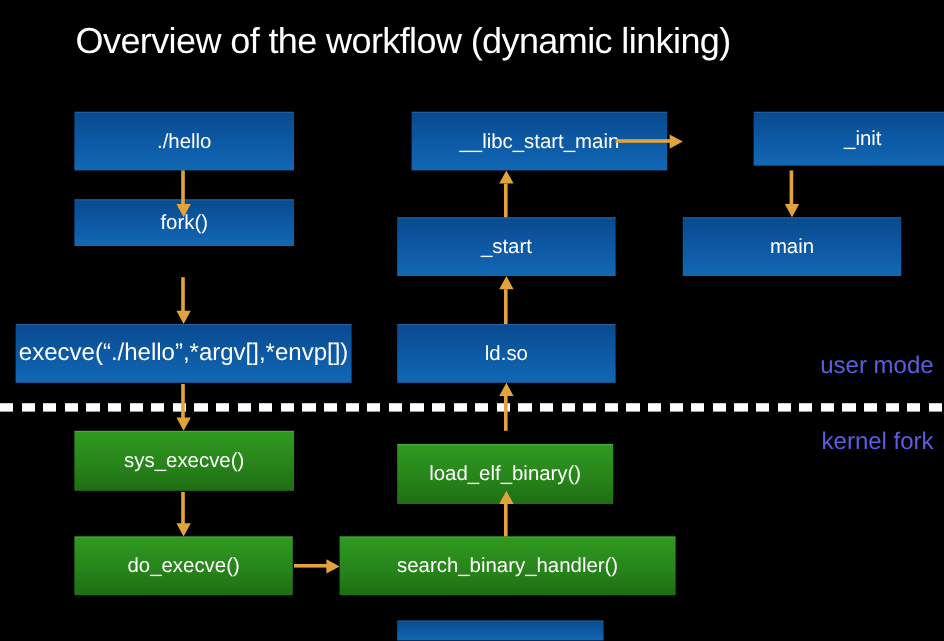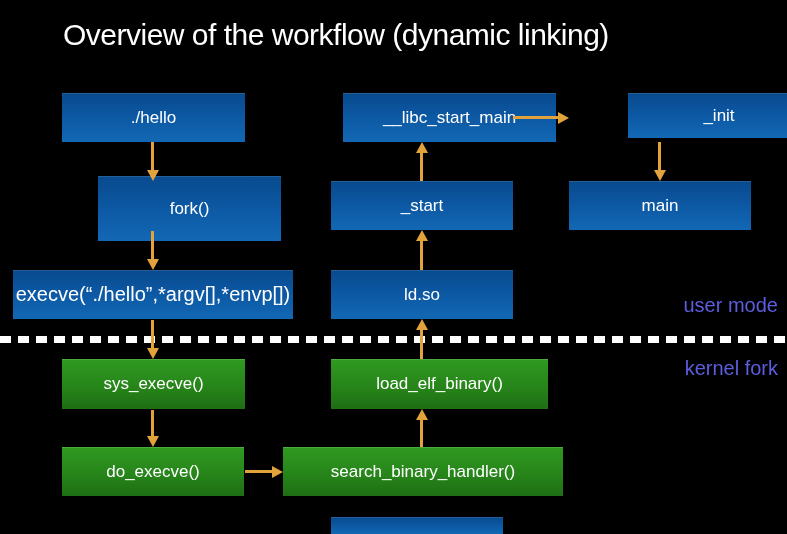--- a/index.html
+++ b/index.html
@@ -59,29 +59,29 @@
   .kernel-mode { top: 357px; }
   .av { position: absolute; width: 3px; background: #e2a33d; }
   .ah { position: absolute; height: 3px; background: #e2a33d; }
   .hd, .hu, .hr { position: absolute; width: 0; height: 0; }
   .hd { border-left: 6px solid transparent; border-right: 6px solid transparent; border-top: 11px solid #e2a33d; }
   .hu { border-left: 6px solid transparent; border-right: 6px solid transparent; border-bottom: 11px solid #e2a33d; }
   .hr { border-top: 6px solid transparent; border-bottom: 6px solid transparent; border-left: 11px solid #e2a33d; }
 
   
   .n-hello   { left: 62px;  top: 93px;  width: 183px; height: 49px; }
-  .n-fork    { left: 62px;  top: 176px; width: 183px; height: 65px; margin-left: 36px; }
+  .n-fork    { left: 62px;  top: 166px; width: 183px; height: 39px; }
   .n-execve  { left: 13px;  top: 270px; width: 280px; height: 49px; font-size: 20px; }
   .n-libc    { left: 343px; top: 93px;  width: 213px; height: 49px; }
   .n-start   { left: 331px; top: 181px; width: 182px; height: 49px; }
   .n-ldso    { left: 331px; top: 270px; width: 182px; height: 49px; }
   .n-init    { left: 600px; top: 93px;  width: 182px; height: 45px; margin-left: 28px; }
   .n-main    { left: 569px; top: 181px; width: 182px; height: 49px; }
   .n-sysex   { left: 62px;  top: 359px; width: 183px; height: 50px; }
-  .n-loadelf { left: 331px; top: 359px; width: 217px; height: 50px; }
+  .n-loadelf { left: 331px; top: 370px; width: 180px; height: 50px; }
   .n-doex    { left: 62px;  top: 447px; width: 182px; height: 49px; }
   .n-search  { left: 283px; top: 447px; width: 280px; height: 49px; }
   .n-footer  { left: 331px; top: 517px; width: 172px; height: 17px; }
 </style>
 </head>
 <body>
 
 <div class="slide">
 
   <div class="title">Overview of the workflow (dynamic linking)</div>

